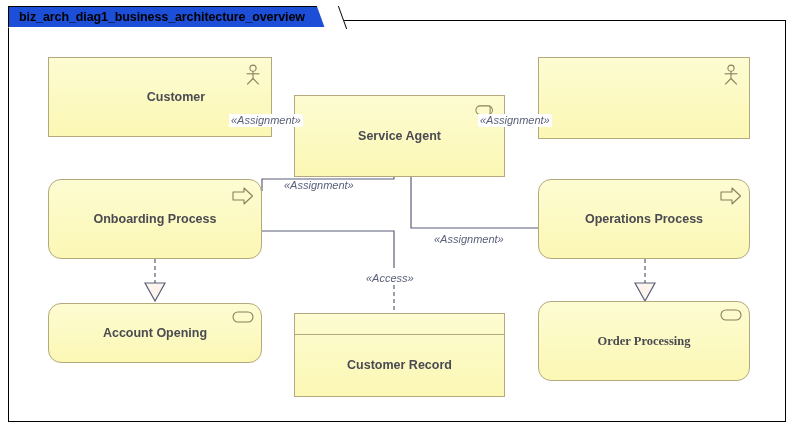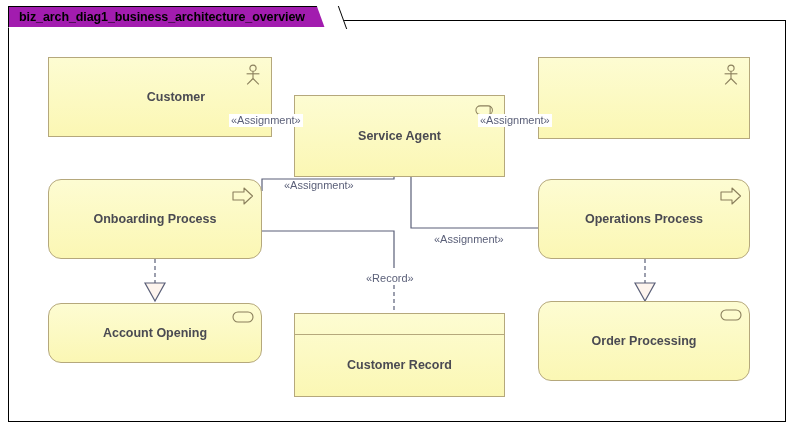--- a/index.html
+++ b/index.html
@@ -30,21 +30,21 @@
     box-sizing: border-box;
     background: #ffffff;
   }
 
   .title-tab {
     position: absolute;
     left: 8px;
     top: 6px;
     height: 22px;
     padding: 0 26px 0 10px;
-    background: #a21caf;
+    background: #1d4ed8;
     border: 1px solid #000000;
     border-bottom: 1px solid #ffffff;
     box-sizing: border-box;
     display: flex;
     align-items: center;
     font-size: 12.5px;
     font-weight: bold;
     color: #000000;
     letter-spacing: -0.1px;
     white-space: nowrap;
@@ -130,20 +130,21 @@
 
   
   .wire-label {
     position: absolute;
     font-size: 11px;
     color: #5a5f78;
     white-space: nowrap;
     z-index: 5;
     user-select: none;
     line-height: 1;
+    font-style: italic;
   }
   .wire-label.boxed {
     background: #ffffff;
     padding: 1px 2px;
   }
 </style>
 </head>
 <body>
 
 <div id="canvas">
@@ -239,32 +240,32 @@
     <span class="label">Account Opening</span>
   </div>
 
   <div class="node object" style="left:294px; top:313px; width:211px; height:84px;">
     <div class="band"></div>
     <div class="body">
       <span class="label">Customer Record</span>
     </div>
   </div>
 
-  <div class="node rounded" style="left:538px; top:301px; width:212px; height:80px;">
+  <div class="node rounded" style="left:538px; top:301px; width:212px; height:80px;font-family:Liberation Serif, serif;">
     <span class="corner-icon">
       <svg width="22" height="14" viewBox="0 0 22 14">
         <rect x="1" y="2" width="20" height="10" rx="5" ry="5" fill="none" stroke="#8a7f5c" stroke-width="1.1"></rect>
       </svg>
     </span>
     <span class="label">Order Processing</span>
   </div>
 
   <span class="wire-label boxed" style="left:229px; top:114px;">«Assignment»</span>
 
   <span class="wire-label boxed" style="left:478px; top:114px;">«Assignment»</span>
 
   <span class="wire-label" style="left:284px; top:180px;">«Assignment»</span>
 
   <span class="wire-label" style="left:434px; top:234px;">«Assignment»</span>
 
-  <span class="wire-label" style="left:366px; top:273px;">«Record»</span>
+  <span class="wire-label" style="left:366px; top:273px;">«Access»</span>
 
 </div>
 
 </body></html>

